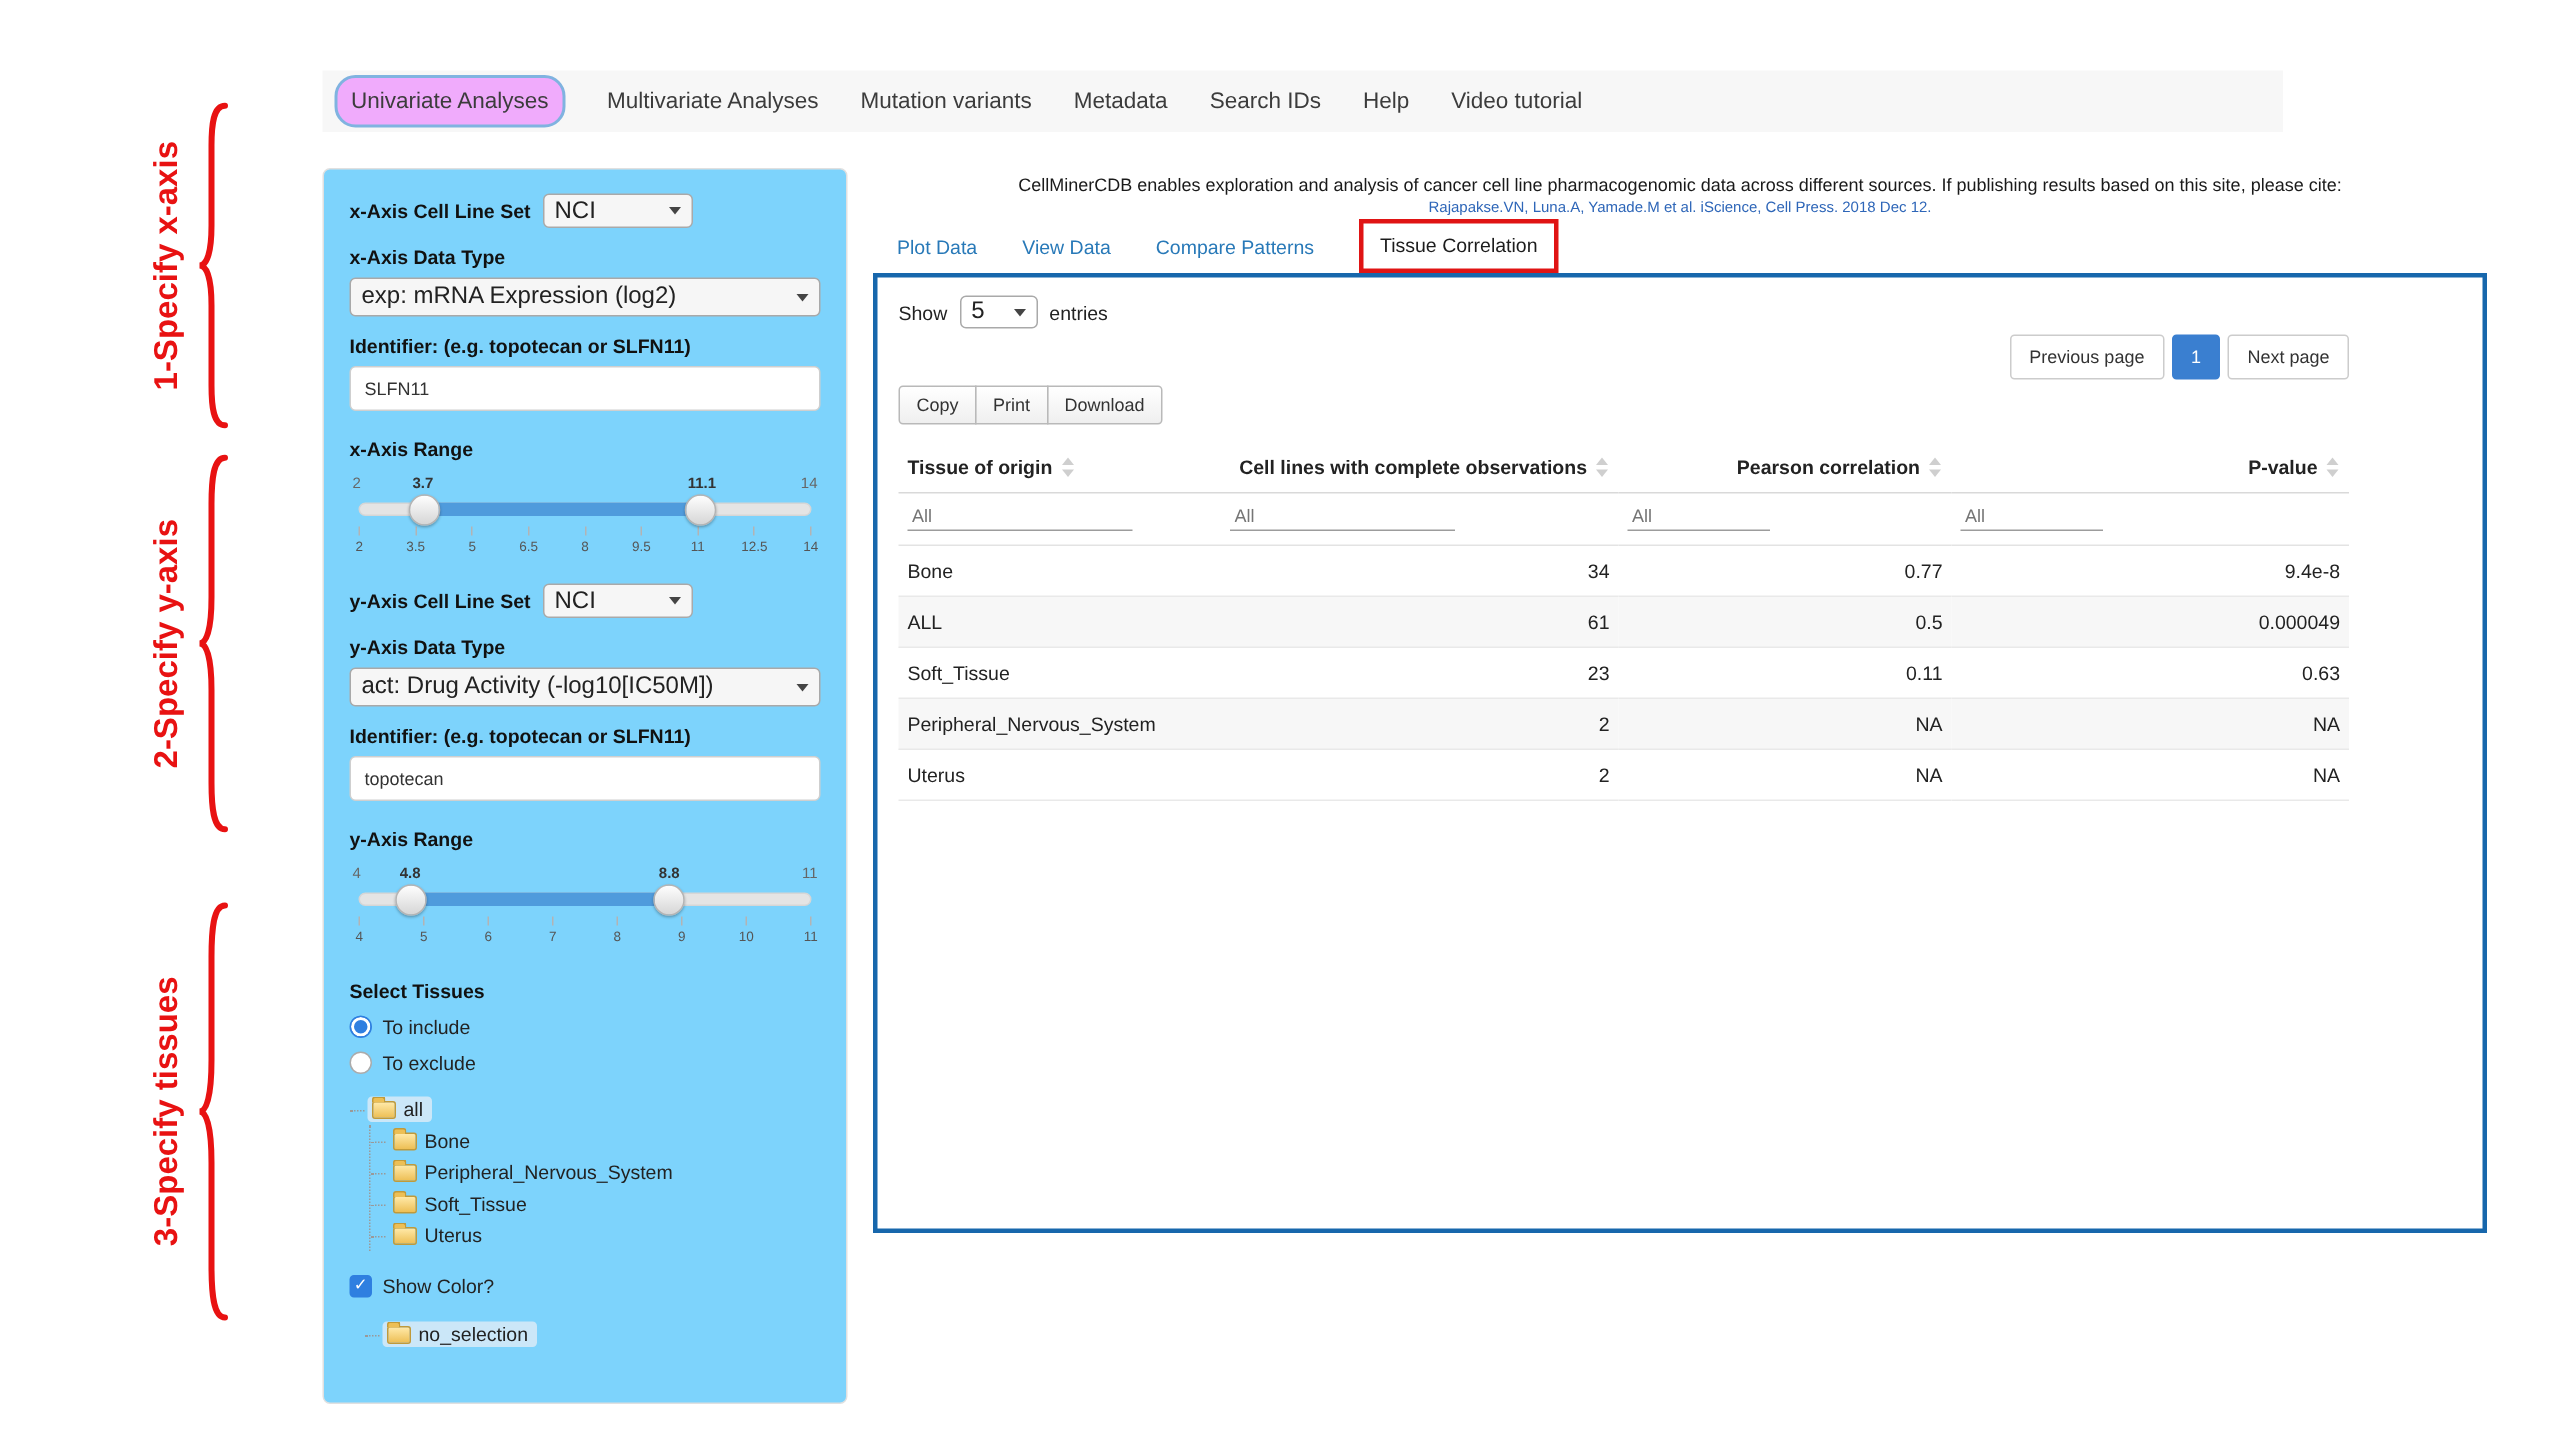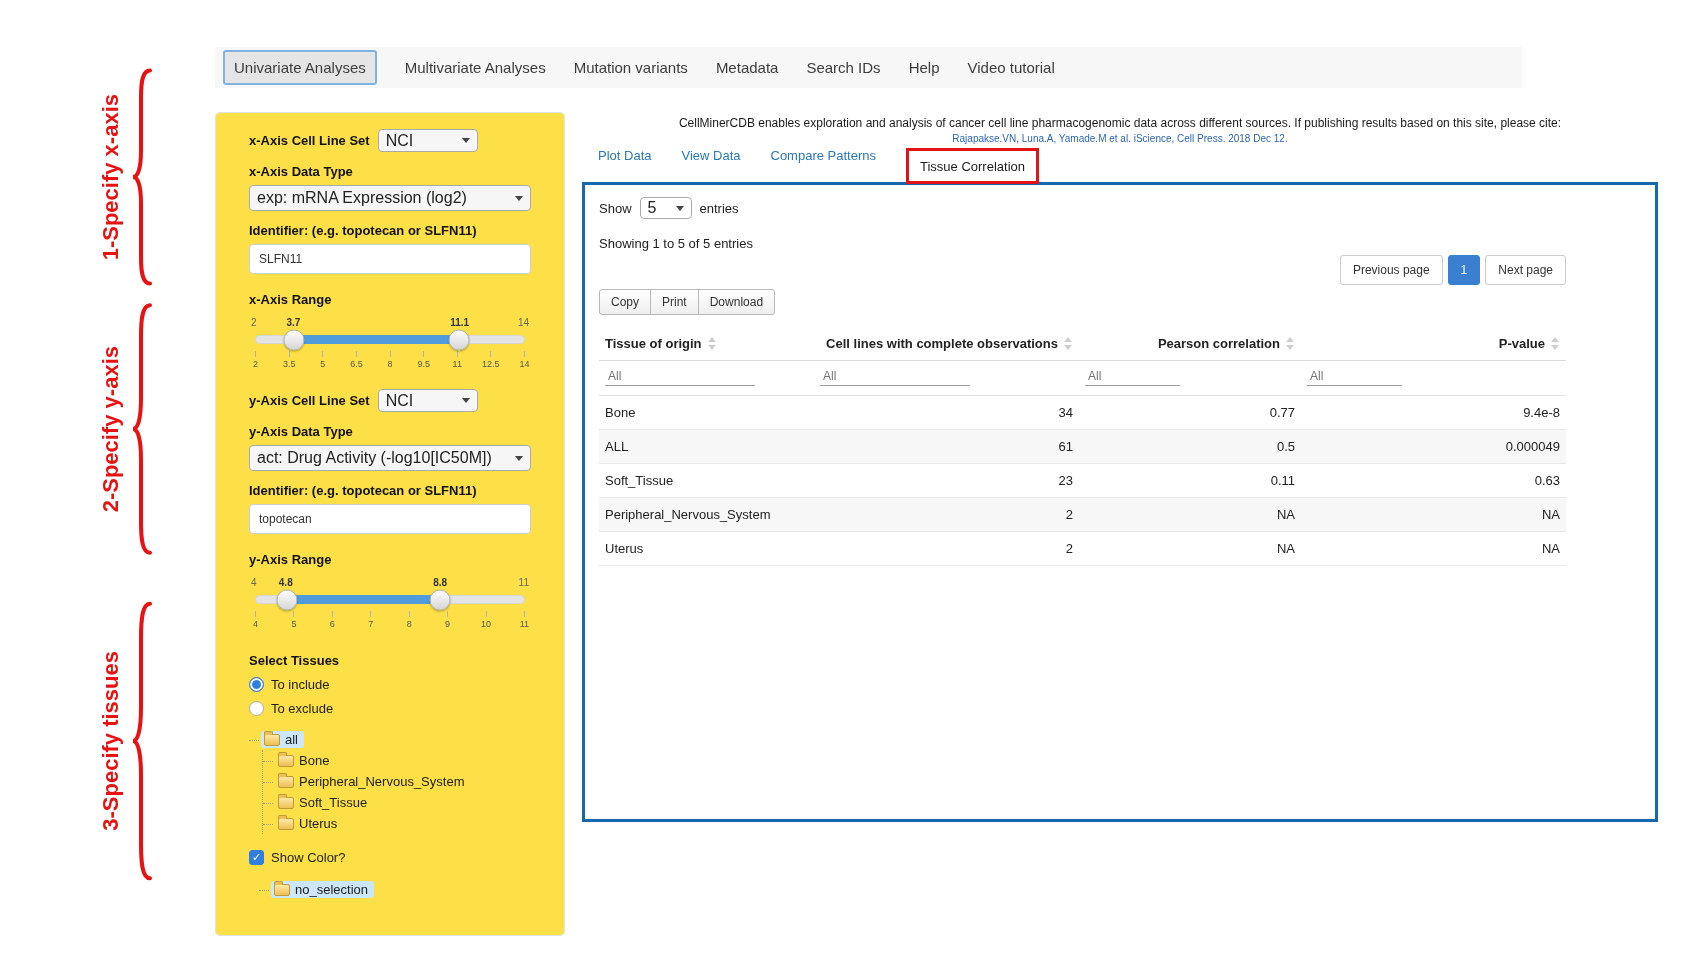--- a/index.html
+++ b/index.html
@@ -18,27 +18,27 @@
   }
   .brace { height: 100%; width: 24px; flex: 0 0 auto; }
 
   
   .topnav {
     position: absolute; left: 215px; top: 47px; width: 1307px; height: 41px;
     background: #f7f7f7; display: flex; align-items: center; gap: 28px;
     padding: 0 8px; font-size: 15px; color: #3c3c3c;
   }
   .nav-tab { cursor: pointer; white-space: nowrap; }
-  .nav-tab.active { border: 2px solid #80b3e0; background: #e5e5e5; border-radius: 3px; padding: 7px 9px; }
+  .nav-tab.active { border: 2px solid #80b3e0; background: #f0abfc; border-radius: 14px; padding: 7px 9px; }
 
   
   .sidebar {
     position: absolute; left: 215px; top: 112px; width: 350px; height: 824px;
-    background: #fde047; border: 1px solid #e0e0e0; border-radius: 5px;
-    padding: 16px 33px; font-size: 13px; overflow: hidden;
+    background: #7dd3fc; border: 1px solid #e0e0e0; border-radius: 5px;
+    padding: 16px 17px; font-size: 13px; overflow: hidden;
   }
   .form-label { font-weight: bold; color: #111; }
   .inline-row { display: flex; align-items: center; gap: 8px; }
   .mt6 { margin-top: 6px; } .mt12 { margin-top: 12px; } .mt18 { margin-top: 18px; }
 
   .fselect {
     display: inline-flex; align-items: center; justify-content: space-between;
     background: #f6f6f6; border: 1px solid #a9a9a9; border-radius: 4px;
     height: 23px; padding: 0 7px; font-size: 16px; gap: 10px; cursor: pointer; color: #222;
   }
@@ -96,21 +96,21 @@
     width: 15px; height: 15px; border-radius: 3px; background: #2f7fe0; border: 1px solid #2f7fe0;
     color: #fff; display: flex; align-items: center; justify-content: center; font-size: 11px; line-height: 1; flex: 0 0 auto;
   }
   .checkbox::after { content: "✓"; }
   .tree.second { margin-top: 14px; margin-left: 10px; }
 
   
   .main { position: absolute; left: 582px; top: 114px; width: 1076px; }
   .intro { text-align: center; font-size: 12px; line-height: 1.5; color: #1a1a1a; }
   .citation { text-align: center; font-size: 10px; color: #2e66b8; margin-top: 1px; cursor: pointer; }
-  .subtabs { display: flex; align-items: flex-start; gap: 30px; margin-top: 4px; padding-left: 16px; height: 32px; }
+  .subtabs { display: flex; align-items: center; gap: 30px; margin-top: 4px; padding-left: 16px; height: 32px; }
   .subtab { font-size: 13px; color: #2879b8; cursor: pointer; white-space: nowrap; }
   .subtab.active { color: #1c1c1c; }
   .red-box { border: 3px solid #e01414; padding: 6px 11px; background: #fff; }
   .blue-box { border: 3px solid #1767ac; margin-top: 2px; height: 640px; padding: 12px 14px; background: #fff; }
   .box-inner { width: 967px; }
 
   .show-row { display: flex; align-items: center; gap: 8px; font-size: 13px; }
   .info-text { margin-top: 17px; font-size: 13px; }
   .pagination { display: flex; justify-content: flex-end; gap: 5px; margin-top: 4px; }
   .page-btn { border: 1px solid #ccc; background: #fff; border-radius: 3px; padding: 7px 12px; font-size: 12px; color: #333; cursor: pointer; }
@@ -385,21 +385,20 @@
 
         <div class="show-row">
           <span>Show</span>
           <span class="fselect entries">
             <span>5</span>
             <span class="caret"></span>
           </span>
           <span>entries</span>
         </div>
 
-        <div class="info-text">Showing 1 to 5 of 5 entries</div>
 
         <div class="pagination">
           <button class="page-btn">Previous page</button>
           <button class="page-btn active">1</button>
           <button class="page-btn">Next page</button>
         </div>
 
         <div class="export-group">
           <button class="export-btn">Copy</button>
           <button class="export-btn">Print</button>

